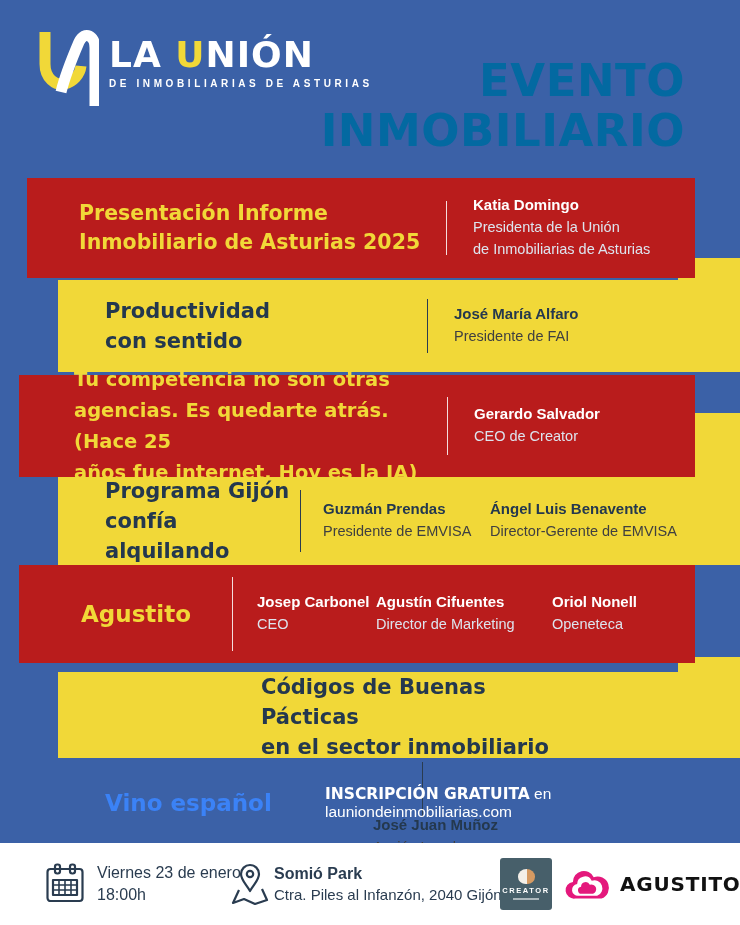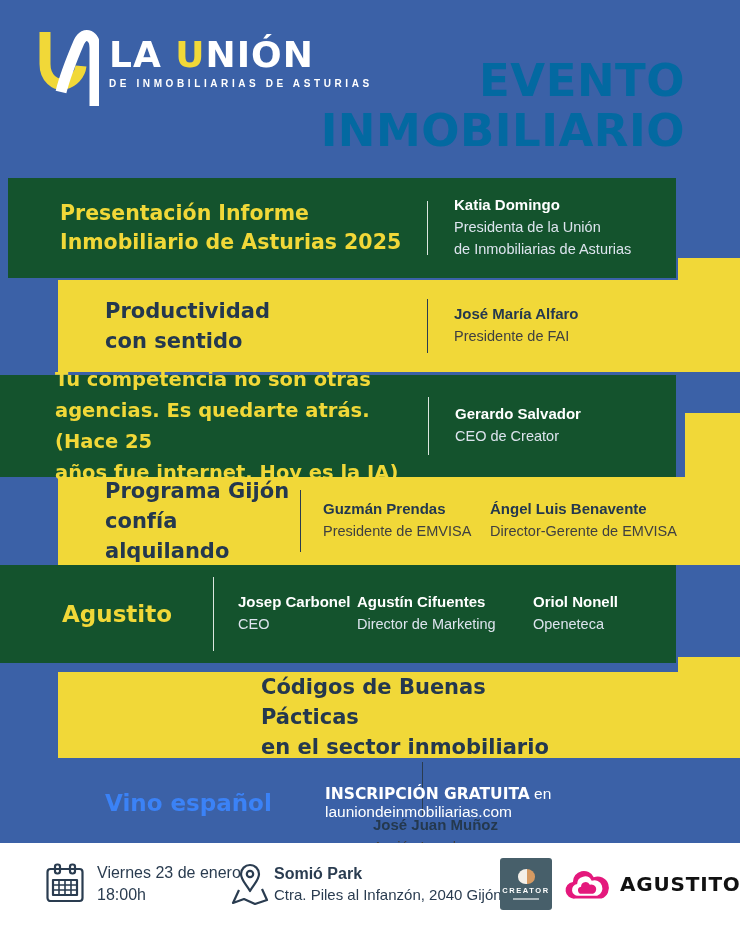--- a/index.html
+++ b/index.html
@@ -32,21 +32,21 @@
   }
 
   
   .decor { position:absolute; background:#f1d838; }
   #decor-a { left:678px; top:258px; width:62px; height:26px; }
   #decor-b { left:685px; top:413px; width:55px; height:66px; }
   #decor-c { left:678px; top:657px; width:62px; height:17px; }
 
   
   .band { position:absolute; display:flex; align-items:center; box-sizing:border-box; }
-  .band.navy { background:#14532d; }
+  .band.navy { background:#b91c1c;margin-left:19px; }
   .band.yellow { background:#f1d838; }
   .pre { white-space: pre-line; }
 
   .band-title {
     font-family:"DejaVu Sans", sans-serif; font-weight:bold;
     flex:none; box-sizing:border-box;
   }
   .navy .band-title { color:#f1d838; }
   .yellow .band-title { color:#24384e; }
 

